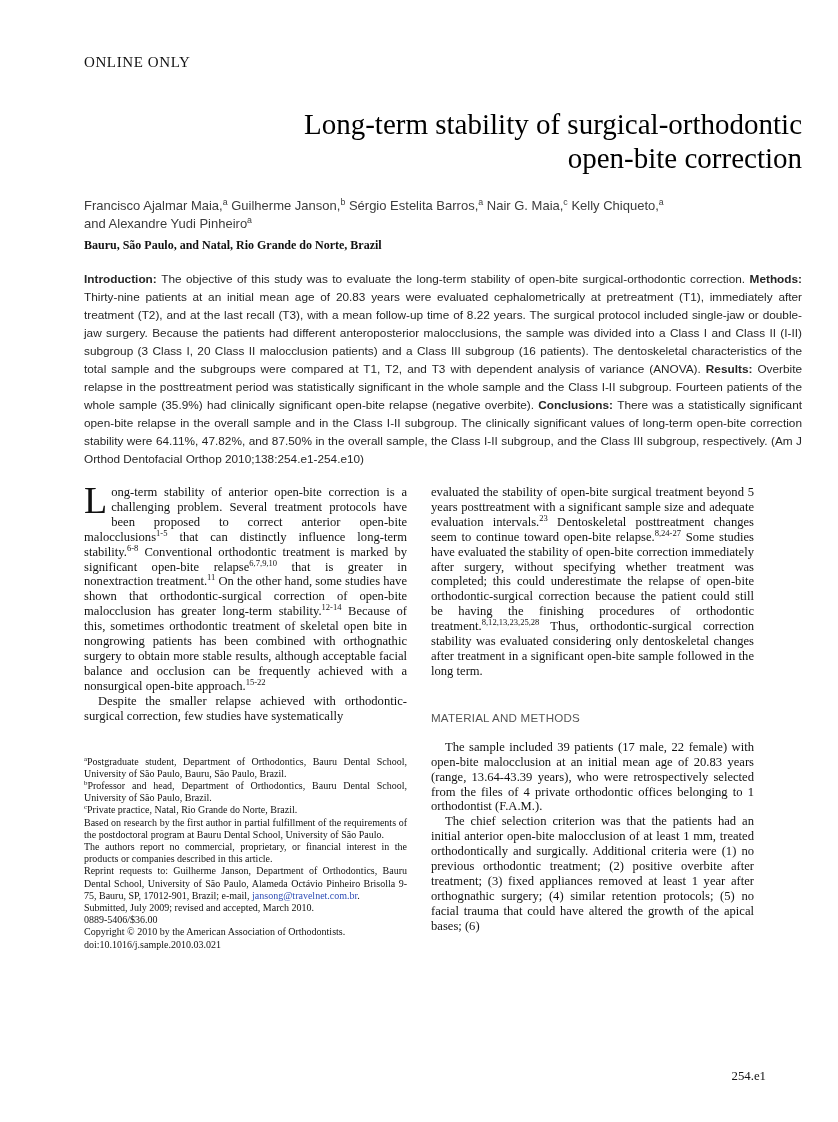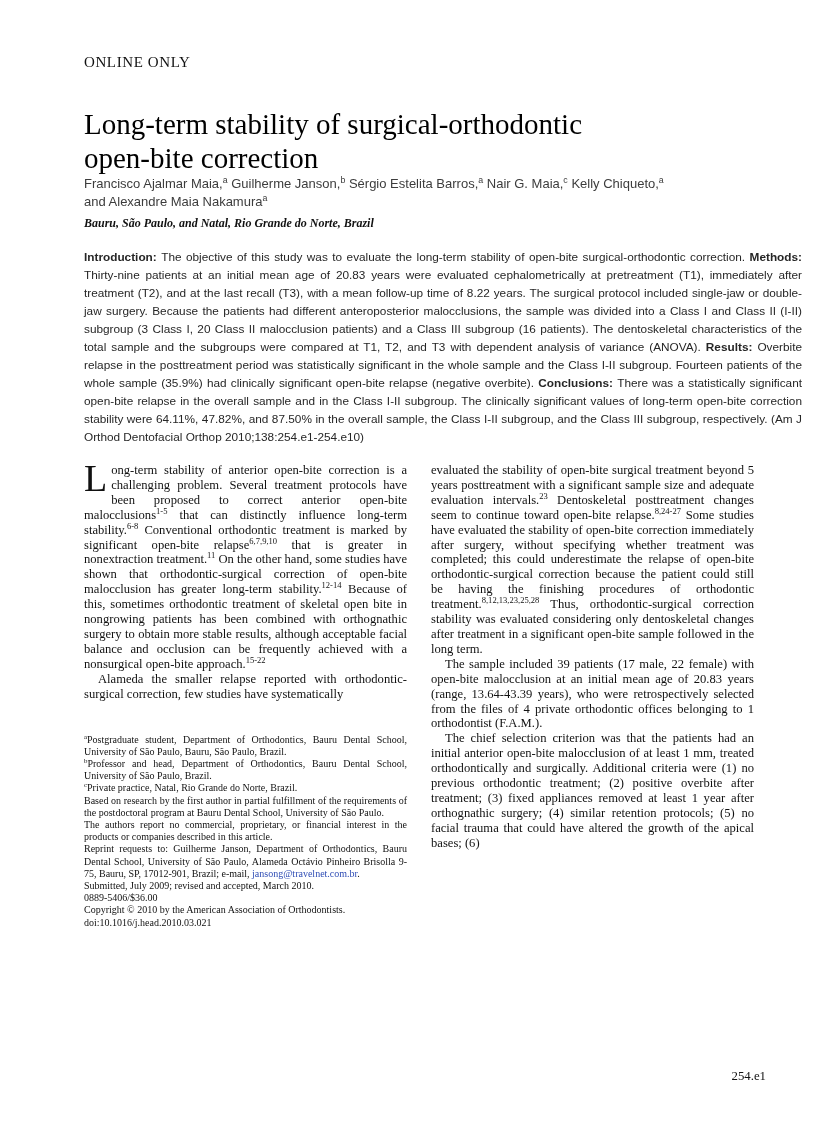--- a/index.html
+++ b/index.html
@@ -9,29 +9,30 @@
     overflow:hidden; color:#111;
     font-family:"Liberation Serif", serif;
   }
   .online-only {
     font-family:"Liberation Serif", serif;
     font-size:15px; letter-spacing:0.6px; color:#111;
   }
   h1.title {
     margin:36px 0 0 0; font-weight:400;
     font-family:"Liberation Serif", serif;
-    font-size:29px; line-height:34px; color:#000;
+    font-size:29px; line-height:34px; color:#000;text-align:right;
   }
   .authors {
+    margin-top:22px;
     font-family:"Liberation Sans", sans-serif;
     font-size:13px; line-height:18px; color:#3c3c3c;
   }
   .affiliation {
     margin-top:5px; font-family:"Liberation Serif", serif;
-    font-size:12px; font-weight:bold; color:#111;font-style:italic;
+    font-size:12px; font-weight:bold; color:#111;
   }
   .abstract {
     margin-top:17px; text-align:justify;
     font-family:"Liberation Sans", sans-serif;
     font-size:11.8px; line-height:18px; color:#262626;
   }
   .columns { margin-top:17px; display:flex; gap:24px; }
   .col { width:323px; }
   .body-p {
     margin:0; text-align:justify;
@@ -68,50 +69,51 @@
 <body>
 
 <div class="page">
 
   <div class="online-only">ONLINE ONLY</div>
 
   <h1 class="title"><span>Long-term stability of surgical-orthodontic</span><br><span>open-bite correction</span></h1>
 
   <div class="authors">
     <div><span>Francisco Ajalmar Maia,</span><span class="sup">a</span><span> Guilherme Janson,</span><span class="sup">b</span><span> Sérgio Estelita Barros,</span><span class="sup">a</span><span> Nair G. Maia,</span><span class="sup">c</span><span> Kelly Chiqueto,</span><span class="sup">a</span></div>
-    <div><span>and Alexandre Maia Nakamura</span><span class="sup">a</span></div>
+    <div><span>and Alexandre Yudi Pinheiro</span><span class="sup">a</span></div>
   </div>
 
   <div class="affiliation">Bauru, São Paulo, and Natal, Rio Grande do Norte, Brazil</div>
 
   <div class="abstract"><span class="b">Introduction: </span><span>The objective of this study was to evaluate the long-term stability of open-bite surgical-orthodontic correction. </span><span class="b">Methods: </span><span>Thirty-nine patients at an initial mean age of 20.83 years were evaluated cephalometrically at pretreatment (T1), immediately after treatment (T2), and at the last recall (T3), with a mean follow-up time of 8.22 years. The surgical protocol included single-jaw or double-jaw surgery. Because the patients had different anteroposterior malocclusions, the sample was divided into a Class I and Class II (I-II) subgroup (3 Class I, 20 Class II malocclusion patients) and a Class III subgroup (16 patients). The dentoskeletal characteristics of the total sample and the subgroups were compared at T1, T2, and T3 with dependent analysis of variance (ANOVA). </span><span class="b">Results: </span><span>Overbite relapse in the posttreatment period was statistically significant in the whole sample and the Class I-II subgroup. Fourteen patients of the whole sample (35.9%) had clinically significant open-bite relapse (negative overbite). </span><span class="b">Conclusions: </span><span>There was a statistically significant open-bite relapse in the overall sample and in the Class I-II subgroup. The clinically significant values of long-term open-bite correction stability were 64.11%, 47.82%, and 87.50% in the overall sample, the Class I-II subgroup, and the Class III subgroup, respectively. (Am J Orthod Dentofacial Orthop 2010;138:254.e1-254.e10)</span></div>
 
   <div class="columns">
 
     <div class="col">
       <p class="body-p"><span class="dropcap">L</span><span><span>ong-term stability of anterior open-bite correction is a challenging problem. Several treatment protocols have been proposed to correct anterior open-bite malocclusions</span><span class="sup">1-5</span><span> that can distinctly influence long-term stability.</span><span class="sup">6-8</span><span> Conventional orthodontic treatment is marked by significant open-bite relapse</span><span class="sup">6,7,9,10</span><span> that is greater in nonextraction treatment.</span><span class="sup">11</span><span> On the other hand, some studies have shown that orthodontic-surgical correction of open-bite malocclusion has greater long-term stability.</span><span class="sup">12-14</span><span> Because of this, sometimes orthodontic treatment of skeletal open bite in nongrowing patients has been combined with orthognathic surgery to obtain more stable results, although acceptable facial balance and occlusion can be frequently achieved with a nonsurgical open-bite approach.</span><span class="sup">15-22</span></span></p>
-      <p class="body-p indent"><span>Alameda the smaller relapse reported with orthodontic-surgical correction, few studies have systematically</span></p>
+      <p class="body-p indent"><span>Despite the smaller relapse achieved with orthodontic-surgical correction, few studies have systematically</span></p>
 
       <div class="footnotes">
         <p><span class="sup">a</span><span>Postgraduate student, Department of Orthodontics, Bauru Dental School, University of São Paulo, Bauru, São Paulo, Brazil.</span></p>
         <p><span class="sup">b</span><span>Professor and head, Department of Orthodontics, Bauru Dental School, University of São Paulo, Brazil.</span></p>
         <p><span class="sup">c</span><span>Private practice, Natal, Rio Grande do Norte, Brazil.</span></p>
         <p><span>Based on research by the first author in partial fulfillment of the requirements of the postdoctoral program at Bauru Dental School, University of São Paulo.</span></p>
         <p><span>The authors report no commercial, proprietary, or financial interest in the products or companies described in this article.</span></p>
         <p><span>Reprint requests to: Guilherme Janson, Department of Orthodontics, Bauru Dental School, University of São Paulo, Alameda Octávio Pinheiro Brisolla 9-75, Bauru, SP, 17012-901, Brazil; e-mail, </span><span class="link">jansong@travelnet.com.br</span><span>.</span></p>
         <p><span>Submitted, July 2009; revised and accepted, March 2010.</span></p>
         <p><span>0889-5406/$36.00</span></p>
         <p><span>Copyright © 2010 by the American Association of Orthodontists.</span></p>
-        <p><span>doi:10.1016/j.head.2010.03.021</span></p>
+        <p><span>doi:10.1016/j.sample.2010.03.021</span></p>
       </div>
     </div>
 
     <div class="col">
       <p class="body-p"><span>evaluated the stability of open-bite surgical treatment beyond 5 years posttreatment with a significant sample size and adequate evaluation intervals.</span><span class="sup">23</span><span> Dentoskeletal posttreatment changes seem to continue toward open-bite relapse.</span><span class="sup">8,24-27</span><span> Some studies have evaluated the stability of open-bite correction immediately after surgery, without specifying whether treatment was completed; this could underestimate the relapse of open-bite orthodontic-surgical correction because the patient could still be having the finishing procedures of orthodontic treatment.</span><span class="sup">8,12,13,23,25,28</span><span> Thus, orthodontic-surgical correction stability was evaluated considering only dentoskeletal changes after treatment in a significant open-bite sample followed in the long term.</span></p>
 
+      <h2 class="section-heading">MATERIAL AND METHODS</h2>
 
       <p class="body-p indent methods-p">The sample included 39 patients (17 male, 22 female) with open-bite malocclusion at an initial mean age of 20.83 years (range, 13.64-43.39 years), who were retrospectively selected from the files of 4 private orthodontic offices belonging to 1 orthodontist (F.A.M.).</p>
       <p class="body-p indent methods-p">The chief selection criterion was that the patients had an initial anterior open-bite malocclusion of at least 1 mm, treated orthodontically and surgically. Additional criteria were (1) no previous orthodontic treatment; (2) positive overbite after treatment; (3) fixed appliances removed at least 1 year after orthognathic surgery; (4) similar retention protocols; (5) no facial trauma that could have altered the growth of the apical bases; (6)</p>
     </div>
 
   </div>
 
   <div class="page-number">254.e1</div>
 
 </div>

